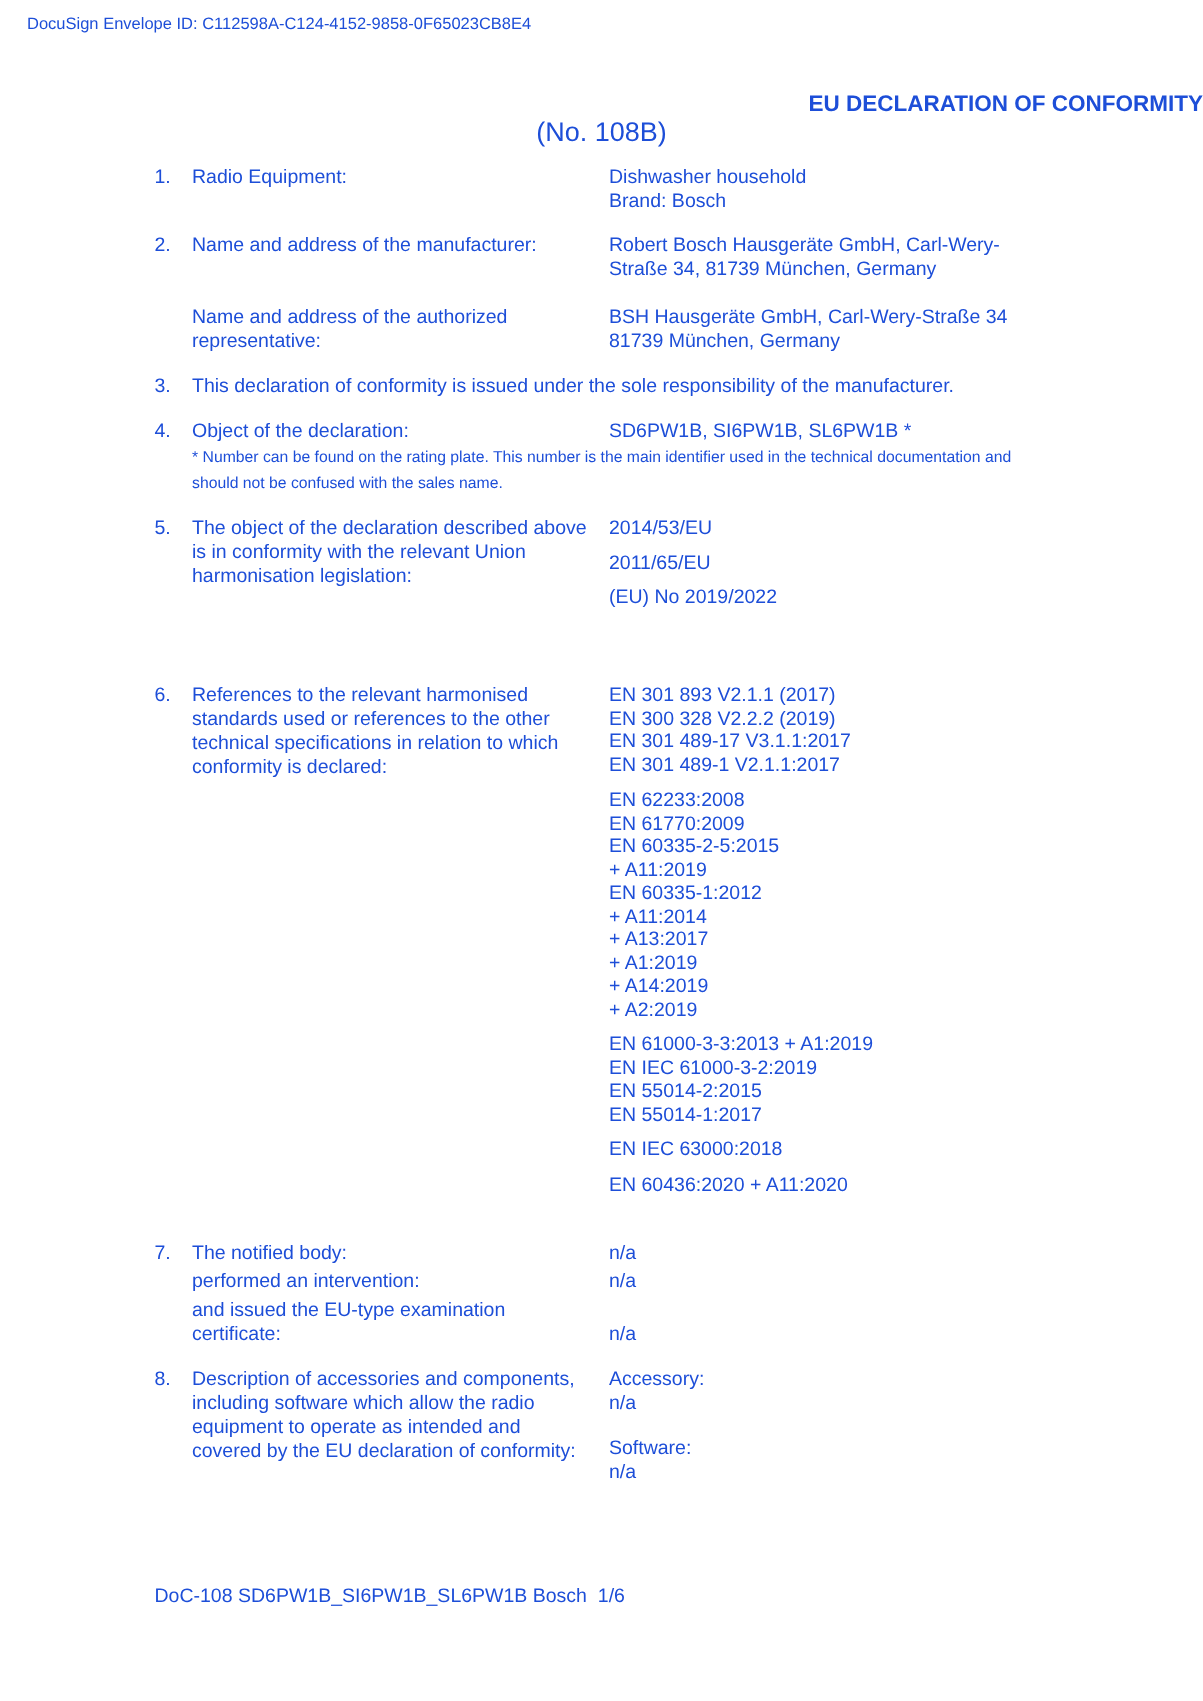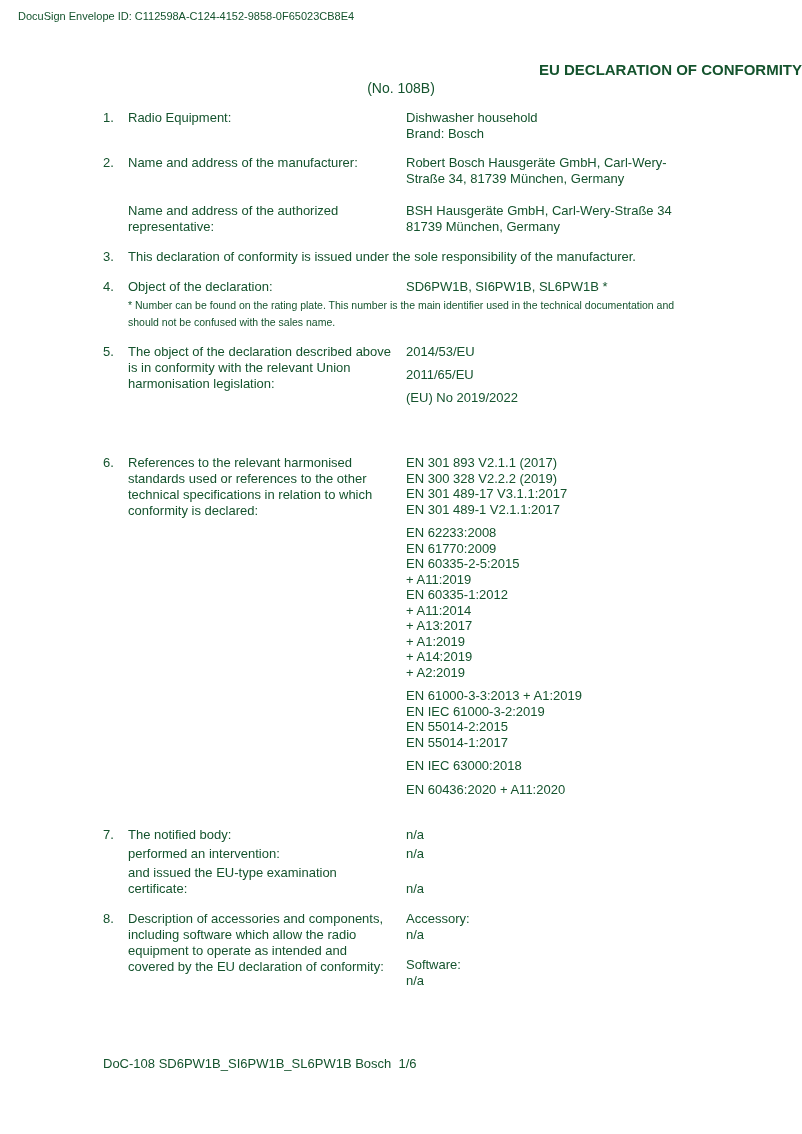--- a/index.html
+++ b/index.html
@@ -2,21 +2,21 @@
 <html><head>
 <meta charset="utf-8">
 <style>
   * { margin: 0; padding: 0; box-sizing: border-box; }
   html, body { background: #ffffff; }
   .page {
     position: relative;
     width: 802px;
     height: 1134px;
     background: #ffffff;
-    color: #14532d;
+    color: #1d4ed8;
     font-family: "Liberation Sans", sans-serif;
     font-size: 13px;
     line-height: 16px;
     overflow: hidden;
   }
   .docusign {
     position: absolute;
     top: 9px;
     left: 18px;
     font-size: 11px;
@@ -24,21 +24,21 @@
   }
   .title {
     padding-top: 60px;
     text-align: right;
     font-size: 15px;
     font-weight: bold;
     line-height: 19px;
   }
   .subtitle {
     text-align: center;
-    font-size: 14px;
+    font-size: 18px;
     line-height: 19px;
   }
   .content {
     margin: 12px 0 0 103px;
     width: 599px;
   }
   .item { display: flex; align-items: flex-start; }
   .num  { flex: 0 0 25px; }
   .cols { flex: 1 1 auto; min-width: 0; }
   .sub-row { display: flex; align-items: flex-start; }

